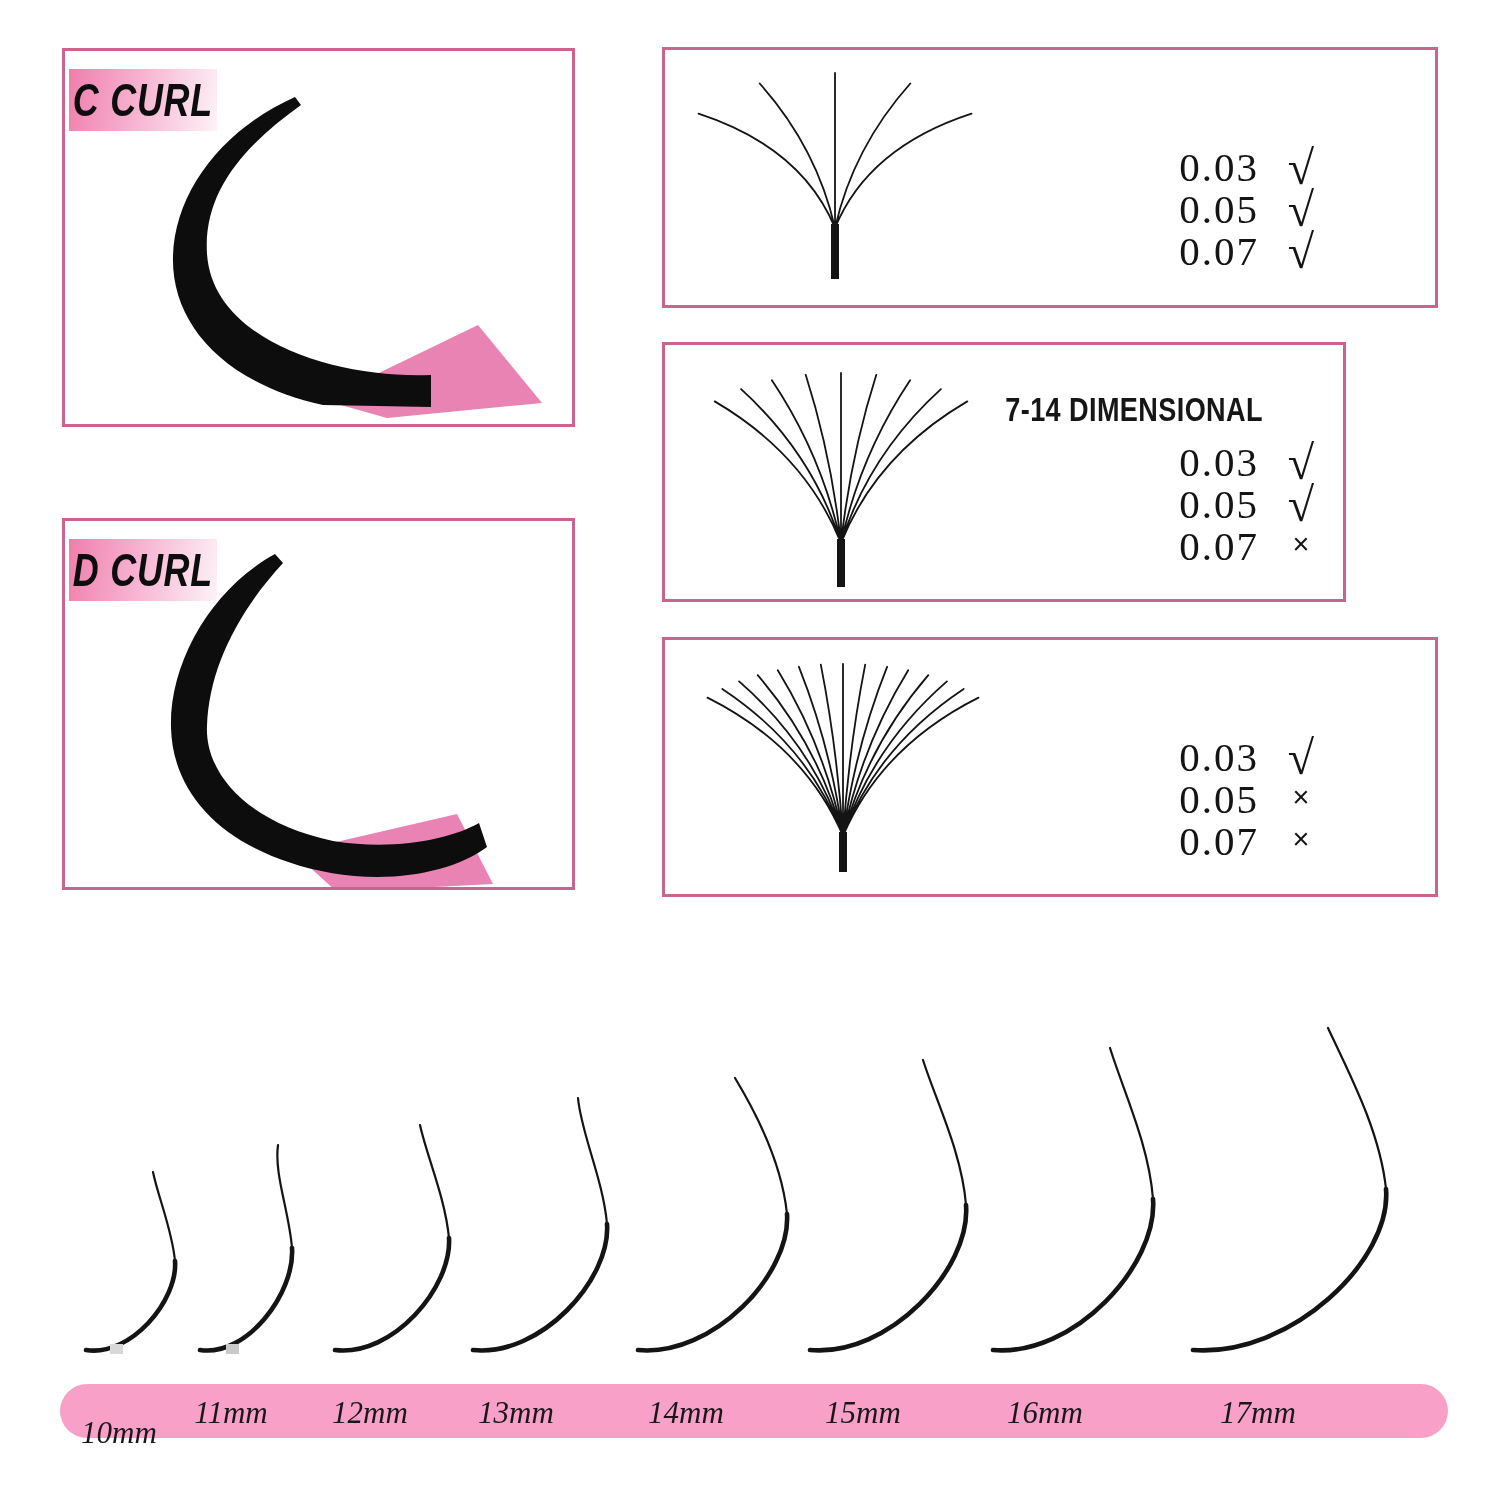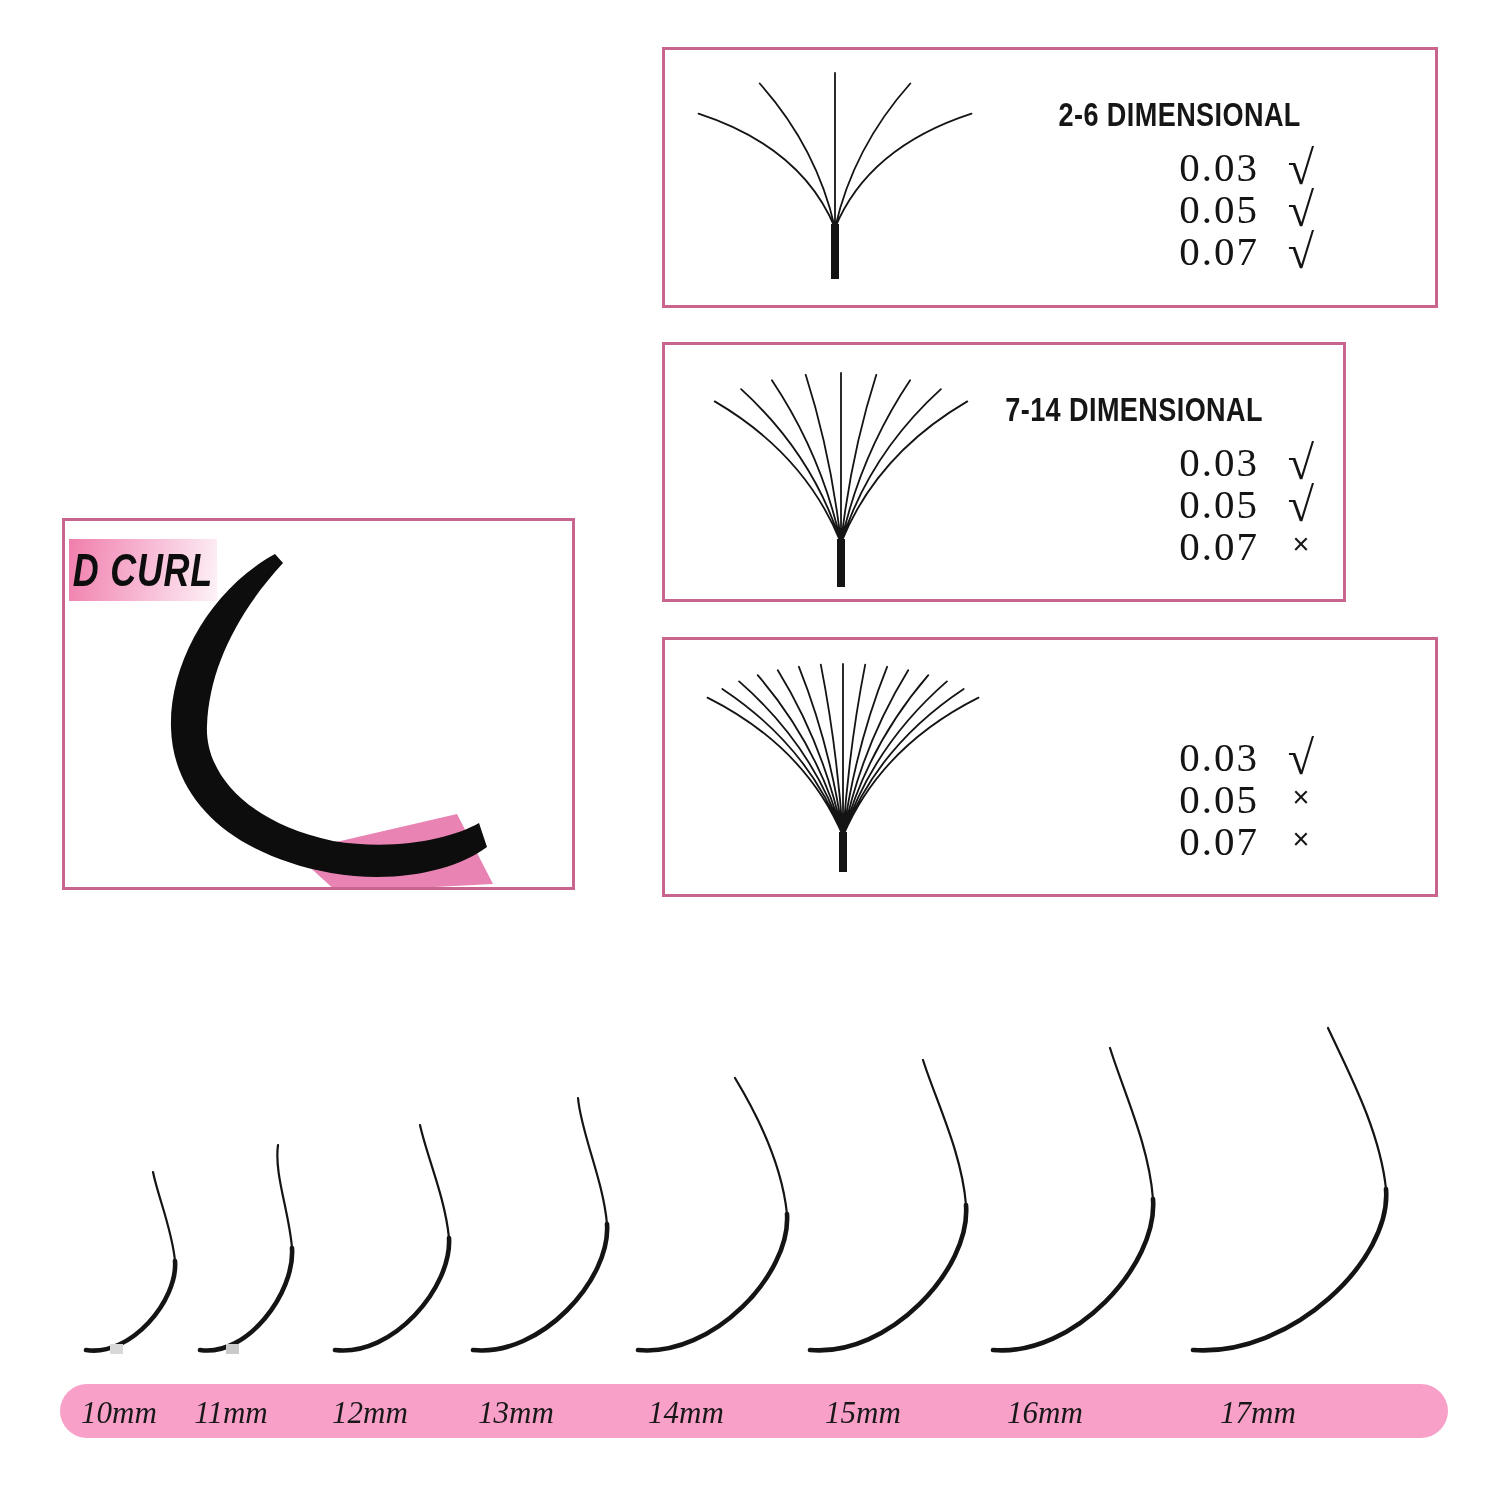--- a/index.html
+++ b/index.html
@@ -41,54 +41,61 @@
       display:flex;align-items:center;justify-content:center;
       background:linear-gradient(100deg,var(--label_pink,#f07eac) 0%,#f8bcd6 55%,#fbe3ef 100%);}
   #thickness-heading span{display:inline-block;transform:scaleX(0.82);white-space:nowrap;
       font-style:italic;font-weight:bold;font-size:58px;letter-spacing:1px;color:#0d0d0d;}
   #thickness-svg{position:absolute;left:0;top:1000px;}
 
   #size-bar{position:absolute;left:60px;top:1384px;width:1388px;height:54px;border-radius:27px;
       background:var(--bar_pink,#f8a0c8);}
   .size-label{position:absolute;top:1395px;transform:translateX(-50%);
       font-family:"Liberation Serif",serif;font-style:italic;font-size:31px;color:#181818;white-space:nowrap;}
-  .size-label:nth-child(1){left:119px;}
+  .size-label:nth-child(1){left:119px;margin-top:20px;}
   .size-label:nth-child(2){left:231px;}
   .size-label:nth-child(3){left:370px;}
   .size-label:nth-child(4){left:516px;}
   .size-label:nth-child(5){left:686px;}
   .size-label:nth-child(6){left:863px;}
   .size-label:nth-child(7){left:1045px;}
   .size-label:nth-child(8){left:1258px;}
 </style>
 </head>
 <body>
 
 <div id="canvas">
 
+  <div class="frame" id="c-curl-box">
+    <svg class="photo-svg" width="507" height="373" viewBox="0 0 507 373">
+      <polygon points="413,274 477,352 322,367 258,349" fill="#e883b3"></polygon>
+      <path d="M230,46 C158,78 110,140 108,205 C106,272 158,332 258,354 L366,356
+               L366,324 C276,328 148,292 142,203 C138,140 180,94 236,54 Z" fill="#0d0d0d"></path>
+    </svg>
+    <div class="curl-label">
+      <span>C CURL</span>
+    </div>
+  </div>
 
   <div class="frame" id="d-curl-box">
     <svg class="photo-svg" width="507" height="366" viewBox="0 0 507 366">
       <polygon points="392,293 428,363 272,371 228,331" fill="#e883b3"></polygon>
       <path d="M210,33 C146,68 104,142 106,207 C108,280 168,334 266,352 C330,363 390,350 422,326
                L414,302 C386,318 330,330 268,320 C176,300 140,248 142,205 C144,148 172,92 218,42 Z" fill="#0d0d0d"></path>
     </svg>
     <div class="curl-label">
       <span>D CURL</span>
     </div>
   </div>
 
   <div class="frame" id="dim-card-1">
     <svg class="fan-svg" width="400" height="254" viewBox="0 0 400 254">
         <path d="M170,178 Q136.8,97.4 33.5,63.7 M170,178 Q151.7,97.4 94.7,33.5 M170,178 Q170.0,97.4 170.0,23.0 M170,178 Q188.3,97.4 245.3,33.5 M170,178 Q203.2,97.4 306.5,63.7 " fill="none" stroke="#141414" stroke-width="1.8" stroke-linecap="round"></path>
         <path d="M170,174 L170,229" fill="none" stroke="#141414" stroke-width="8" stroke-linecap="butt"></path>
       </svg>
-    <div class="dim-title">
-      <span>2-6 DIMENSIONAL</span>
-    </div>
     <div class="dim-rows">
       <div class="dim-row">
         <span class="dim-value">0.03</span>
         <span class="mark" data-ok="true">√</span>
       </div>
       <div class="dim-row">
         <span class="dim-value">0.05</span>
         <span class="mark" data-ok="true">√</span>
       </div>
       <div class="dim-row">

